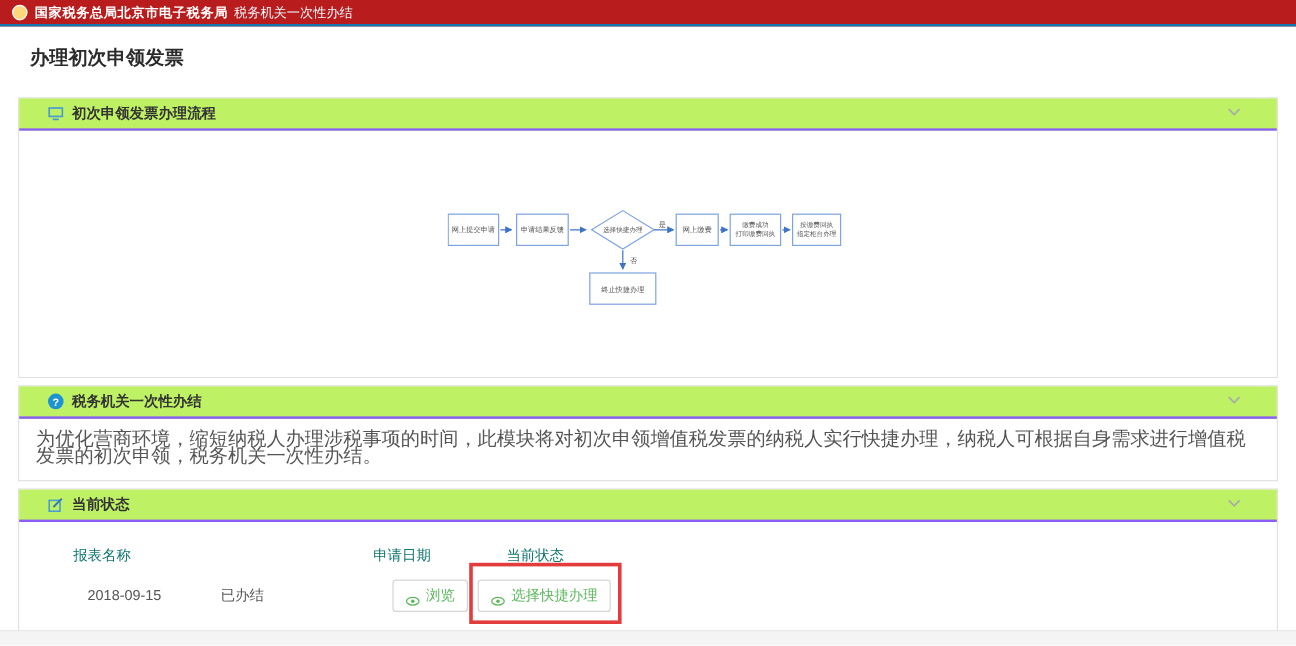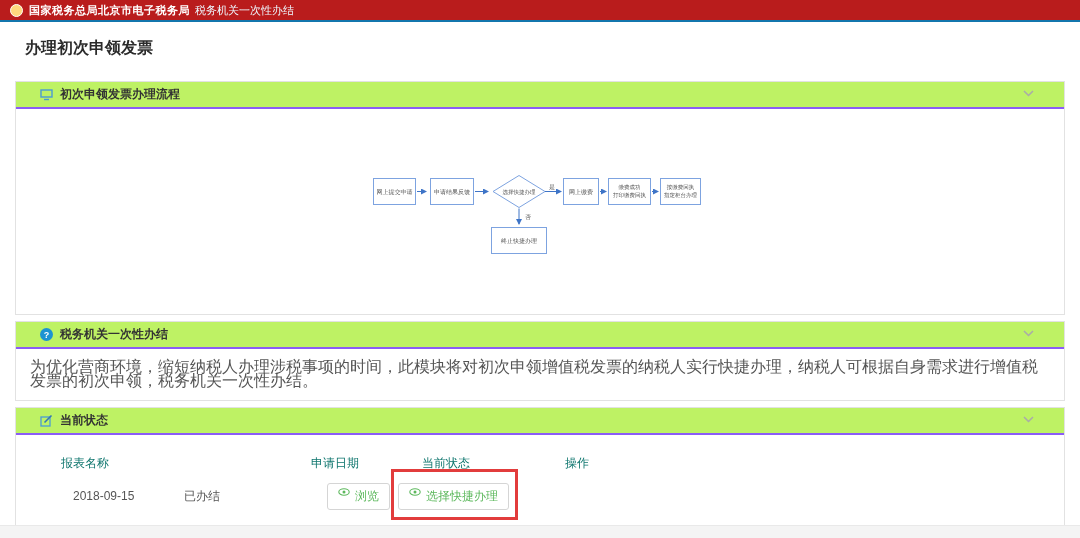--- a/index.html
+++ b/index.html
@@ -35,21 +35,21 @@
 
   .notes-body { padding:11px 14px 12px; font-size:16px; color:#555; line-height:14px; }
 
   .biz-body { padding:16px 45px 14px; }
   .t-head { display:flex; align-items:center; height:24px; font-weight:normal; color:#0f766e; }
   .t-row  { display:flex; align-items:center; height:42px; color:#555; }
   .c1 { width:238px; } .c2 { width:123px;padding-left:12px; } .c3 { width:143px; }
   .c4 { flex:1; display:flex; align-items:center; gap:8px; }
   .doc-link { color:#3a9ad9; text-decoration:none; cursor:pointer; }
 
-  .btn { display:inline-flex; align-items:flex-start; gap:5px; padding:4px 10px;
+  .btn { display:inline-flex; align-items:flex-end; gap:5px; padding:4px 10px;
     border:1px solid #d5d5d5; border-radius:3px; background:#fff;
     color:#5cb85c; font-size:12px; cursor:pointer; font-family:inherit; }
   .annot-wrap { position:relative; display:inline-flex; }
   .red-box { position:absolute; left:-7px; right:-9px; top:-14px; bottom:-10px;
     border:3px solid #e23c3c; pointer-events:none; }
 
   .footer-strip { position:absolute; left:0; right:0; bottom:0; height:13px;
     background:#f4f4f4; border-top:1px solid #e9e9e9; }
 </style>
 </head>
@@ -138,21 +138,20 @@
     <span class="ttl">当前状态</span>
     <svg class="chev" width="11" height="7" viewBox="0 0 11 7">
       <polyline points="1,1 5.5,5.5 10,1" fill="none" stroke="#aaa" stroke-width="1.5"></polyline>
     </svg>
   </div>
   <div class="biz-body">
     <div class="t-head">
       <span class="c1">报表名称</span>
       <span class="c2">申请日期</span>
       <span class="c3">当前状态</span>
-      <span class="c4">操作</span>
     </div>
     <div class="t-row">
       <span class="c2">2018-09-15</span>
       <span class="c3">已办结</span>
       <span class="c4">
         <button class="btn">
           <svg width="12" height="8" viewBox="0 0 12 8">
             <ellipse cx="6" cy="4" rx="5.2" ry="3.2" fill="none" stroke="#5cb85c" stroke-width="1.1"></ellipse>
             <circle cx="6" cy="4" r="1.5" fill="#5cb85c"></circle>
           </svg>

